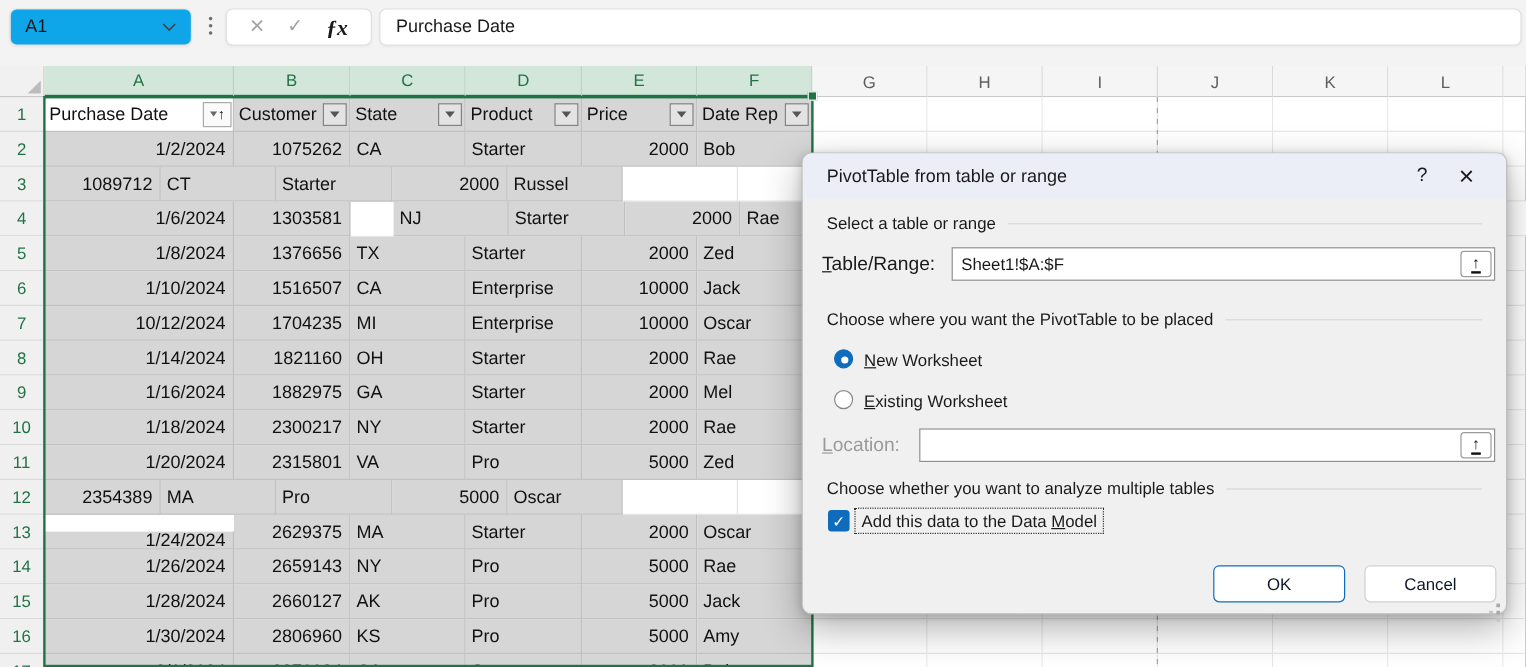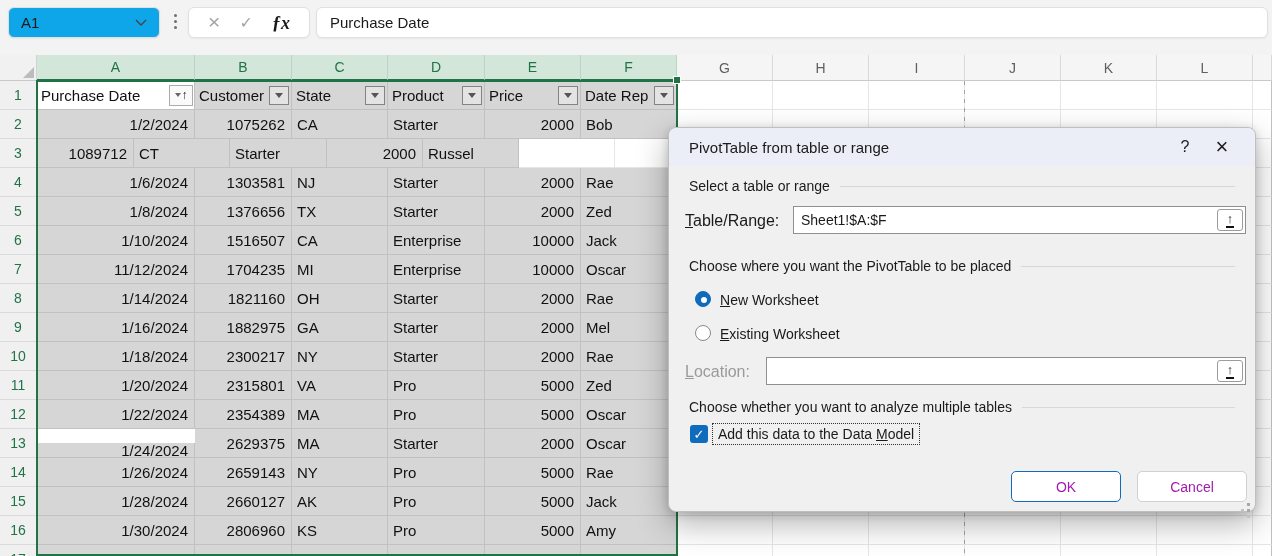--- a/index.html
+++ b/index.html
@@ -88,21 +88,21 @@
   .radio.on{background:#0f6cbd;border:1px solid #0f6cbd;}
   .radio.on:after{content:"";position:absolute;left:5px;top:5px;width:6px;height:6px;
     border-radius:50%;background:#fff;}
   .radio.off{background:#fff;border:1px solid #8a8a8a;}
   .radiolabel{position:absolute;font-size:14px;}
   .checkbox{position:absolute;width:18px;height:18px;border-radius:3px;background:#0f6cbd;
     display:flex;align-items:center;justify-content:center;color:#fff;font-size:13px;}
   .cbxlabel{position:absolute;font-size:14px;outline:1px dotted #333;padding:2px 5px;}
   .mn{text-decoration:underline;}
   .btn{position:absolute;height:31px;background:#fff;border-radius:5px;font-size:14px;
-    color:#a21caf;display:flex;align-items:center;justify-content:center;}
+    color:#0f172a;display:flex;align-items:center;justify-content:center;}
   .btn.primary{border:1.5px solid #0f6cbd;}
   .btn.plain{border:1px solid #d0d0d0;}
   .grip{position:absolute;right:5px;bottom:5px;width:3px;height:3px;background:#a8a8a8;
     box-shadow:-6px 6px 0 #c2c2c2, 0 6px 0 #a8a8a8;}
   .grip:after{content:"";position:absolute;left:0;top:12px;width:3px;height:3px;background:#c2c2c2;}
 </style>
 </head>
 <body>
 
 <div class="topbar">
@@ -222,21 +222,21 @@
         <div class="cell empty" style="width: 96px;"></div>
         <div class="cell empty" style="width: 96px;"></div>
         <div class="cell empty" style="width: 96px;"></div>
         <div class="cell empty" style="width: 96px;"></div>
         <div class="cell fill"></div>
       </div>
       <div class="row">
         <div class="rowhead">4</div>
         <div class="cell num" style="width: 158px;">1/6/2024</div>
         <div class="cell num" style="width: 97px;">1303581</div>
-        <div class="cell txt" style="width: 96px;">NJ</div>
+        <div class="cell txt" style="width: 96px; margin-left: 36px;">NJ</div>
         <div class="cell txt" style="width: 97px;">Starter</div>
         <div class="cell num" style="width: 96px;">2000</div>
         <div class="cell txt" style="width: 96px;">Rae</div>
         <div class="cell empty" style="width: 96px;"></div>
         <div class="cell empty" style="width: 96px;"></div>
         <div class="cell empty" style="width: 96px;"></div>
         <div class="cell empty" style="width: 96px;"></div>
         <div class="cell empty" style="width: 96px;"></div>
         <div class="cell empty" style="width: 96px;"></div>
         <div class="cell fill"></div>
@@ -268,21 +268,21 @@
         <div class="cell empty" style="width: 96px;"></div>
         <div class="cell empty" style="width: 96px;"></div>
         <div class="cell empty" style="width: 96px;"></div>
         <div class="cell empty" style="width: 96px;"></div>
         <div class="cell empty" style="width: 96px;"></div>
         <div class="cell empty" style="width: 96px;"></div>
         <div class="cell fill"></div>
       </div>
       <div class="row">
         <div class="rowhead">7</div>
-        <div class="cell num" style="width: 158px;">11/12/2024</div>
+        <div class="cell num" style="width: 158px;">10/12/2024</div>
         <div class="cell num" style="width: 97px;">1704235</div>
         <div class="cell txt" style="width: 96px;">MI</div>
         <div class="cell txt" style="width: 97px;">Enterprise</div>
         <div class="cell num" style="width: 96px;">10000</div>
         <div class="cell txt" style="width: 96px;">Oscar</div>
         <div class="cell empty" style="width: 96px;"></div>
         <div class="cell empty" style="width: 96px;"></div>
         <div class="cell empty" style="width: 96px;"></div>
         <div class="cell empty" style="width: 96px;"></div>
         <div class="cell empty" style="width: 96px;"></div>
@@ -348,21 +348,20 @@
         <div class="cell empty" style="width: 96px;"></div>
         <div class="cell empty" style="width: 96px;"></div>
         <div class="cell empty" style="width: 96px;"></div>
         <div class="cell empty" style="width: 96px;"></div>
         <div class="cell empty" style="width: 96px;"></div>
         <div class="cell empty" style="width: 96px;"></div>
         <div class="cell fill"></div>
       </div>
       <div class="row">
         <div class="rowhead">12</div>
-        <div class="cell num" style="width: 158px;">1/22/2024</div>
         <div class="cell num" style="width: 97px;">2354389</div>
         <div class="cell txt" style="width: 96px;">MA</div>
         <div class="cell txt" style="width: 97px;">Pro</div>
         <div class="cell num" style="width: 96px;">5000</div>
         <div class="cell txt" style="width: 96px;">Oscar</div>
         <div class="cell empty" style="width: 96px;"></div>
         <div class="cell empty" style="width: 96px;"></div>
         <div class="cell empty" style="width: 96px;"></div>
         <div class="cell empty" style="width: 96px;"></div>
         <div class="cell empty" style="width: 96px;"></div>

